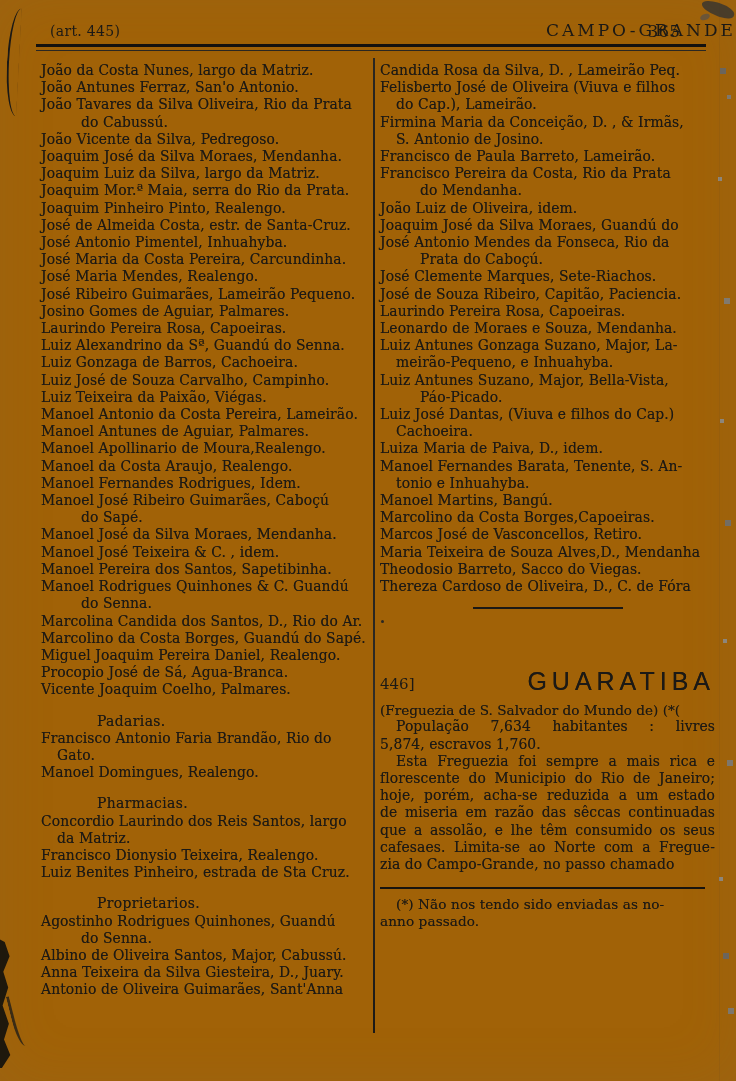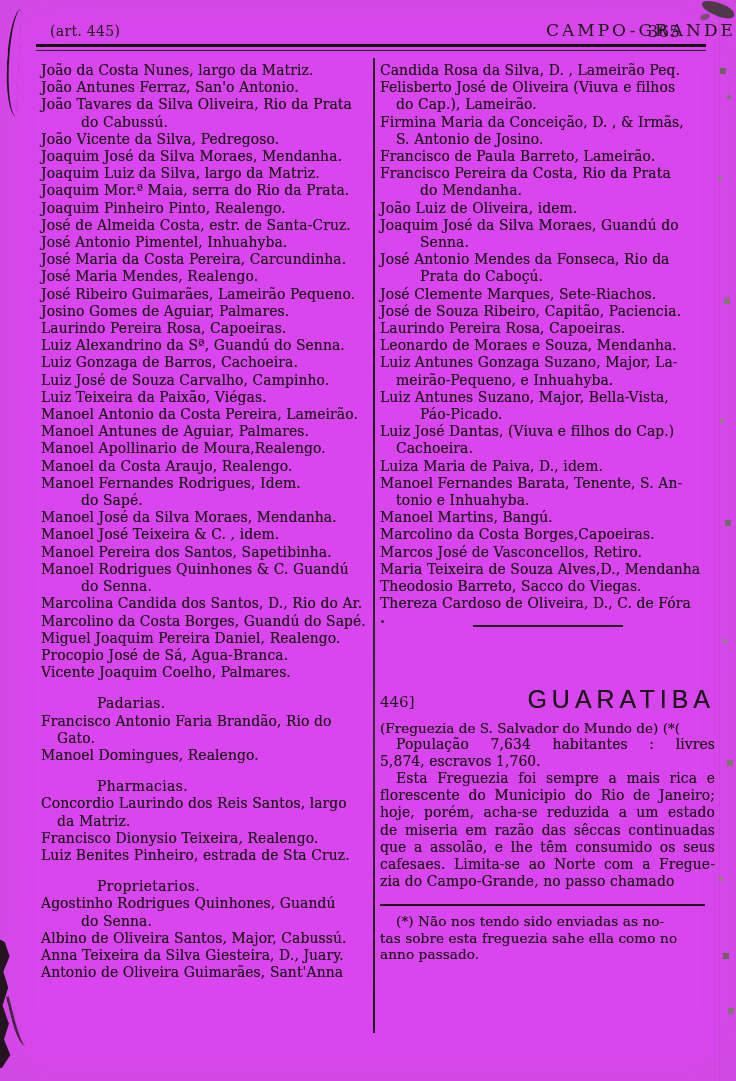--- a/index.html
+++ b/index.html
@@ -1,20 +1,20 @@
 <!DOCTYPE html>
 <html><head>
 <meta charset="utf-8">
 <style>
   * { margin:0; padding:0; box-sizing:border-box; }
   html,body { width:736px; height:1081px; }
   body { font-family:"DejaVu Serif", serif; }
   .page {
     position:relative; width:736px; height:1081px; overflow:hidden;
-    background:#d946ef;
+    background:#a16207;
     box-shadow: inset 0 0 60px rgba(120,115,100,0.12);
     color:#1b1916;
   }
   
   .hdr { position:absolute; top:20px; left:0; width:100%; height:24px; }
   .hdr-art { position:absolute; left:50px; top:3px; font-size:14px; letter-spacing:0.3px; }
   .hdr-title { width:100%; text-align:right; font-weight:normal; font-size:17px; letter-spacing:3px;padding-left:8px; }
   .hdr-page { position:absolute; right:56px; top:1px; font-size:17px; font-weight:normal; }
   .head-rule { position:absolute; top:44px; left:36px; width:670px; height:7px;
     border-top:3px solid #14120f; border-bottom:1px solid #2a2722; }
@@ -96,20 +96,21 @@
       <div class="line">Laurindo Pereira Rosa, Capoeiras.</div>
       <div class="line">Luiz Alexandrino da Sª, Guandú do Senna.</div>
       <div class="line">Luiz Gonzaga de Barros, Cachoeira.</div>
       <div class="line">Luiz José de Souza Carvalho, Campinho.</div>
       <div class="line">Luiz Teixeira da Paixão, Viégas.</div>
       <div class="line">Manoel Antonio da Costa Pereira, Lameirão.</div>
       <div class="line">Manoel Antunes de Aguiar, Palmares.</div>
       <div class="line">Manoel Apollinario de Moura,Realengo.</div>
       <div class="line">Manoel da Costa Araujo, Realengo.</div>
       <div class="line">Manoel Fernandes Rodrigues, Idem.</div>
+      <div class="line">Manoel José Ribeiro Guimarães,  Caboçú</div>
       <div class="line i2">do Sapé.</div>
       <div class="line">Manoel José da Silva Moraes, Mendanha.</div>
       <div class="line">Manoel José Teixeira &amp; C. , idem.</div>
       <div class="line">Manoel Pereira dos Santos, Sapetibinha.</div>
       <div class="line">Manoel Rodrigues Quinhones &amp; C.  Guandú</div>
       <div class="line i2">do Senna.</div>
       <div class="line">Marcolina Candida dos Santos, D., Rio do Ar.</div>
       <div class="line">Marcolino da Costa Borges, Guandú do Sapé.</div>
       <div class="line">Miguel Joaquim Pereira Daniel, Realengo.</div>
       <div class="line">Procopio José de Sá, Agua-Branca.</div>
@@ -136,21 +137,20 @@
         <div class="line">Candida Rosa da Silva, D. , Lameirão Peq.</div>
         <div class="line">Felisberto José de Oliveira (Viuva e filhos</div>
         <div class="line i1">do Cap.), Lameirão.</div>
         <div class="line">Firmina Maria da Conceição, D. , &amp; Irmãs,</div>
         <div class="line i1">S. Antonio de Josino.</div>
         <div class="line">Francisco de Paula Barreto, Lameirão.</div>
         <div class="line">Francisco Pereira da Costa, Rio da Prata</div>
         <div class="line i2">do Mendanha.</div>
         <div class="line">João Luiz de Oliveira, idem.</div>
         <div class="line">Joaquim José da Silva Moraes, Guandú do</div>
-        <div class="line i2">Senna.</div>
         <div class="line">José Antonio Mendes da Fonseca, Rio da</div>
         <div class="line i2">Prata do Caboçú.</div>
         <div class="line">José Clemente Marques, Sete-Riachos.</div>
         <div class="line">José de Souza Ribeiro, Capitão, Paciencia.</div>
         <div class="line">Laurindo Pereira Rosa, Capoeiras.</div>
         <div class="line">Leonardo de Moraes e Souza, Mendanha.</div>
         <div class="line">Luiz Antunes Gonzaga Suzano, Major, La-</div>
         <div class="line i1">meirão-Pequeno, e Inhuahyba.</div>
         <div class="line">Luiz Antunes Suzano, Major, Bella-Vista,</div>
         <div class="line i2">Páo-Picado.</div>
@@ -185,21 +185,20 @@
         <div class="line just">hoje, porém, acha-se reduzida a  um  estado</div>
         <div class="line just">de miseria em razão das sêccas continuadas</div>
         <div class="line just">que  a assolão, e lhe têm consumido os seus</div>
         <div class="line just">cafesaes. Limita-se ao Norte com a Fregue-</div>
         <div class="line">zia do Campo-Grande,  no  passo chamado</div>
       </div>
 
     <div class="footnote-rule"></div>
     <div class="footnote">
         <div class="line i1">(*) Não nos tendo sido enviadas as no-</div>
-        <div class="line">tas sobre esta freguezia sahe ella como no</div>
         <div class="line">anno passado.</div>
       </div>
   </div>
 
   <div class="artifact art-paren"></div>
   <div class="artifact art-tr1"></div>
   <div class="artifact art-tr2"></div>
   <div class="artifact art-speckles"></div>
   <div class="artifact art-fold"></div>
   <div class="artifact art-bl"></div>

